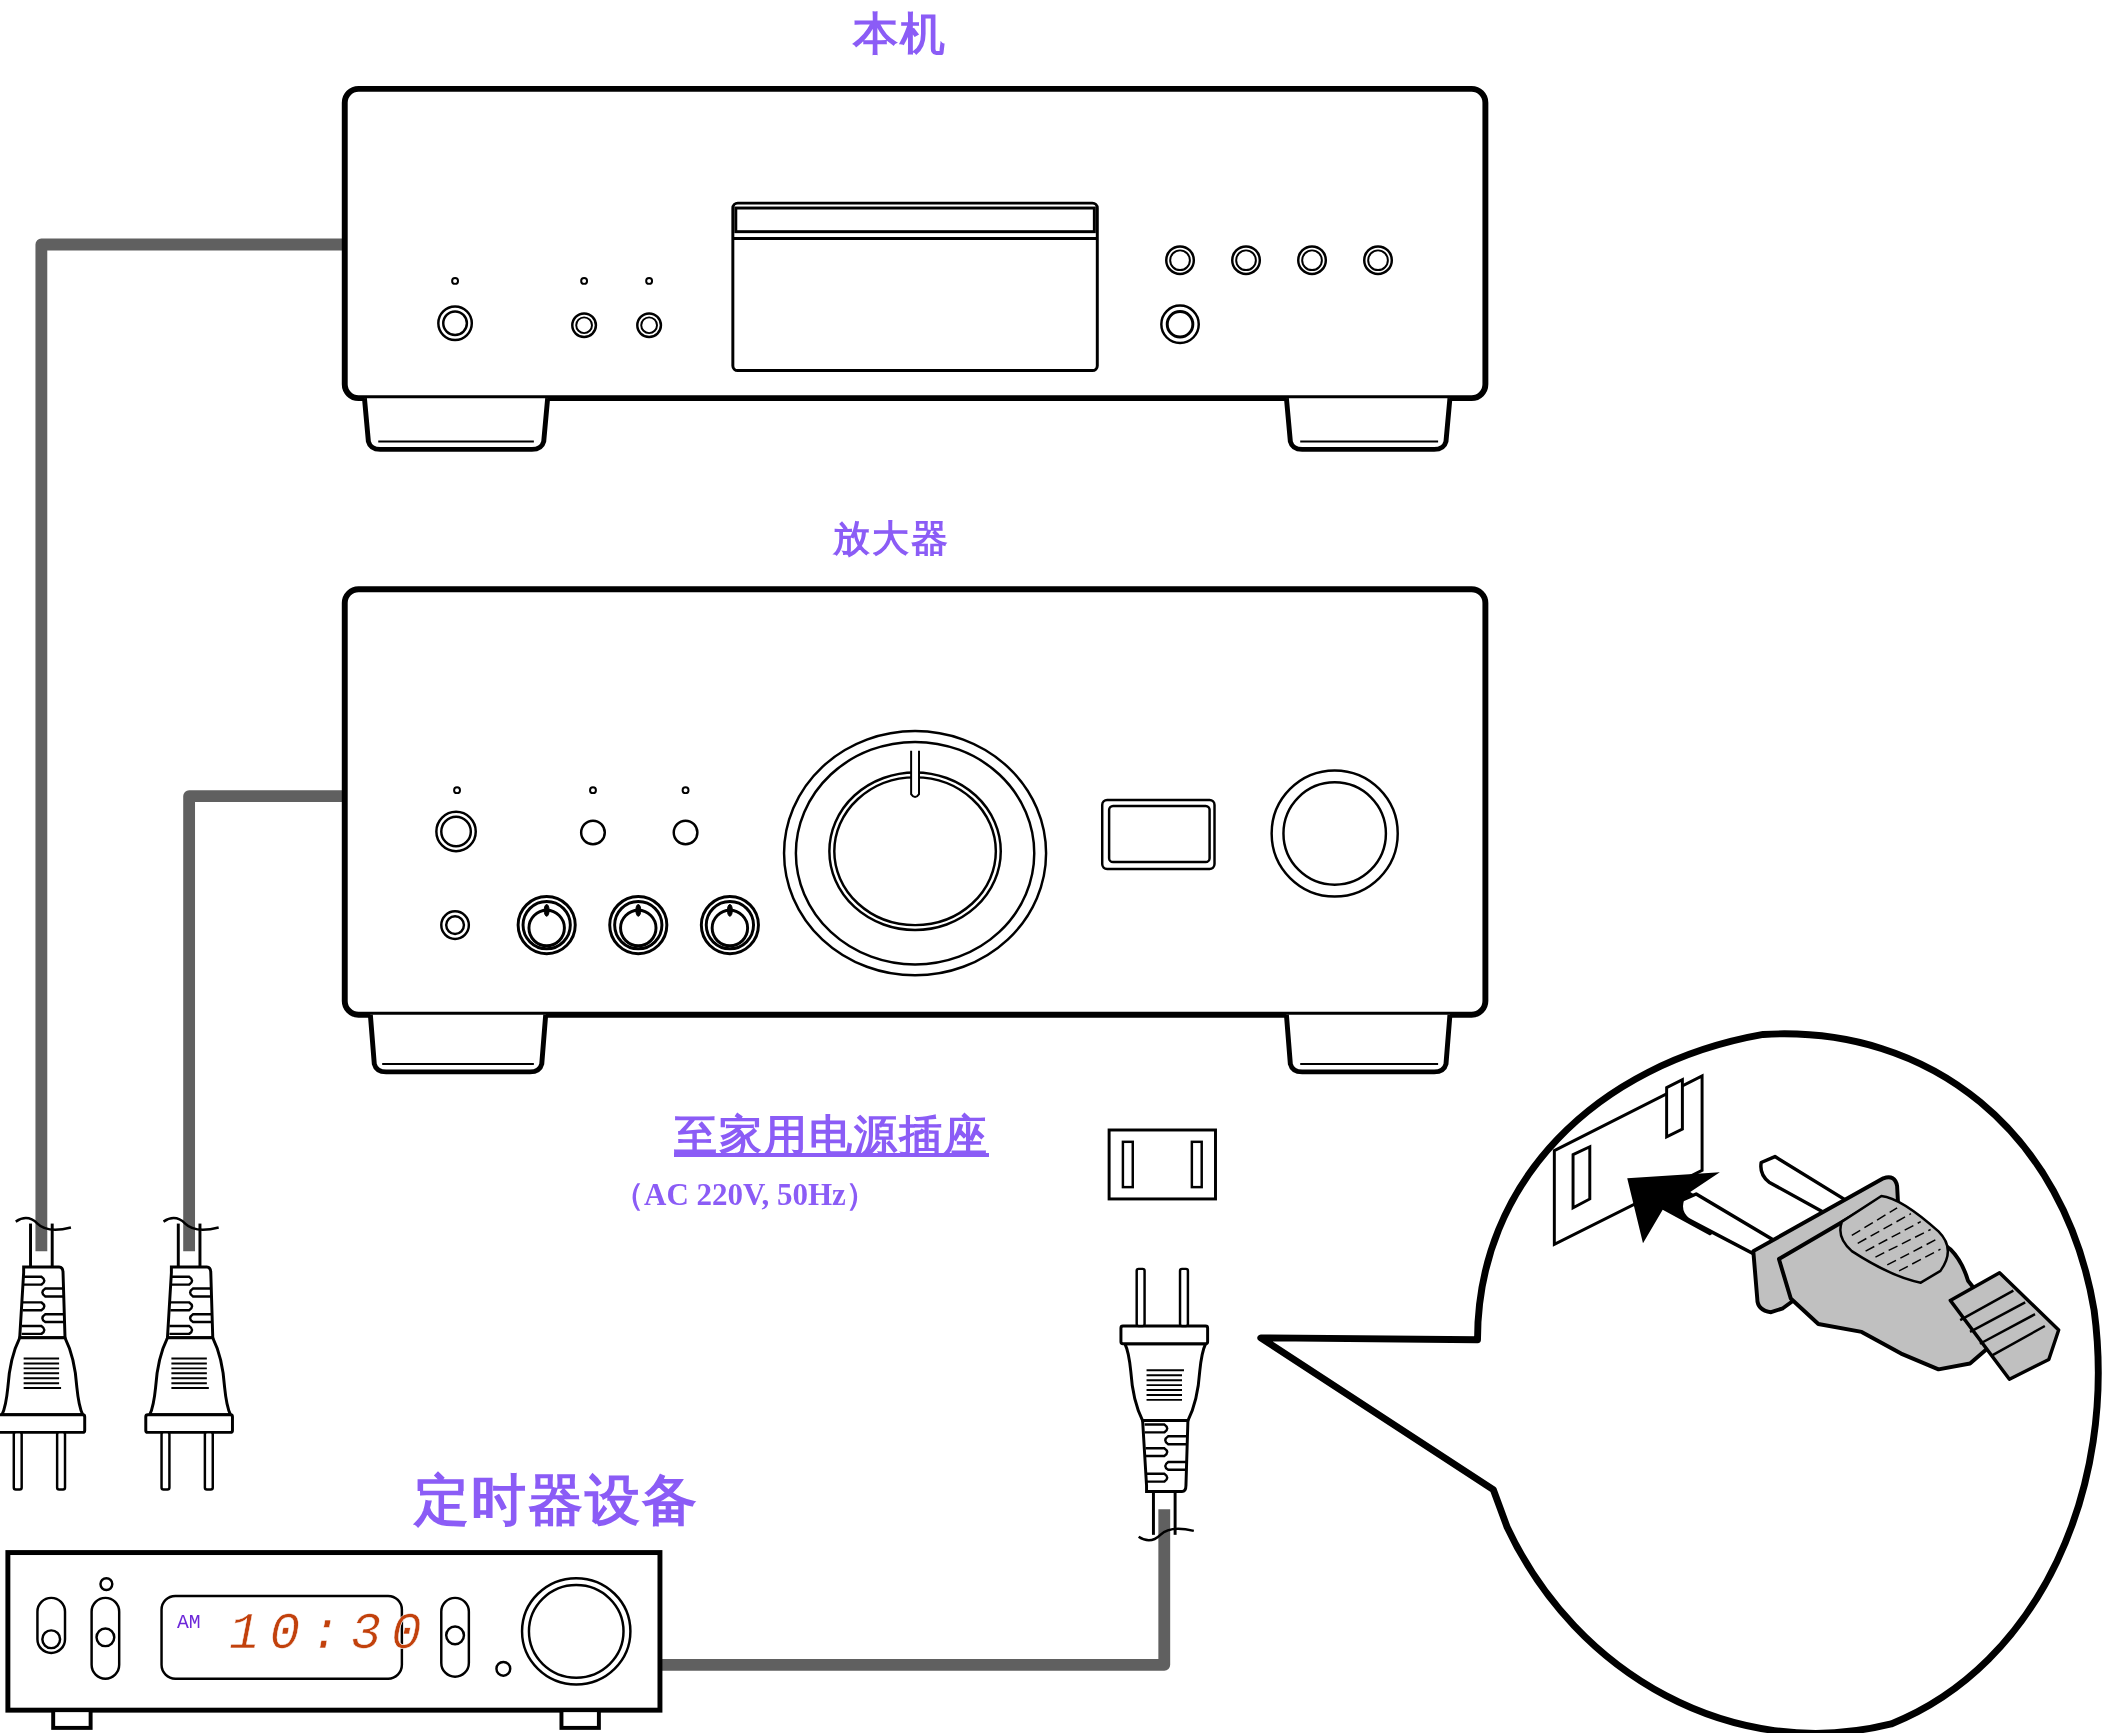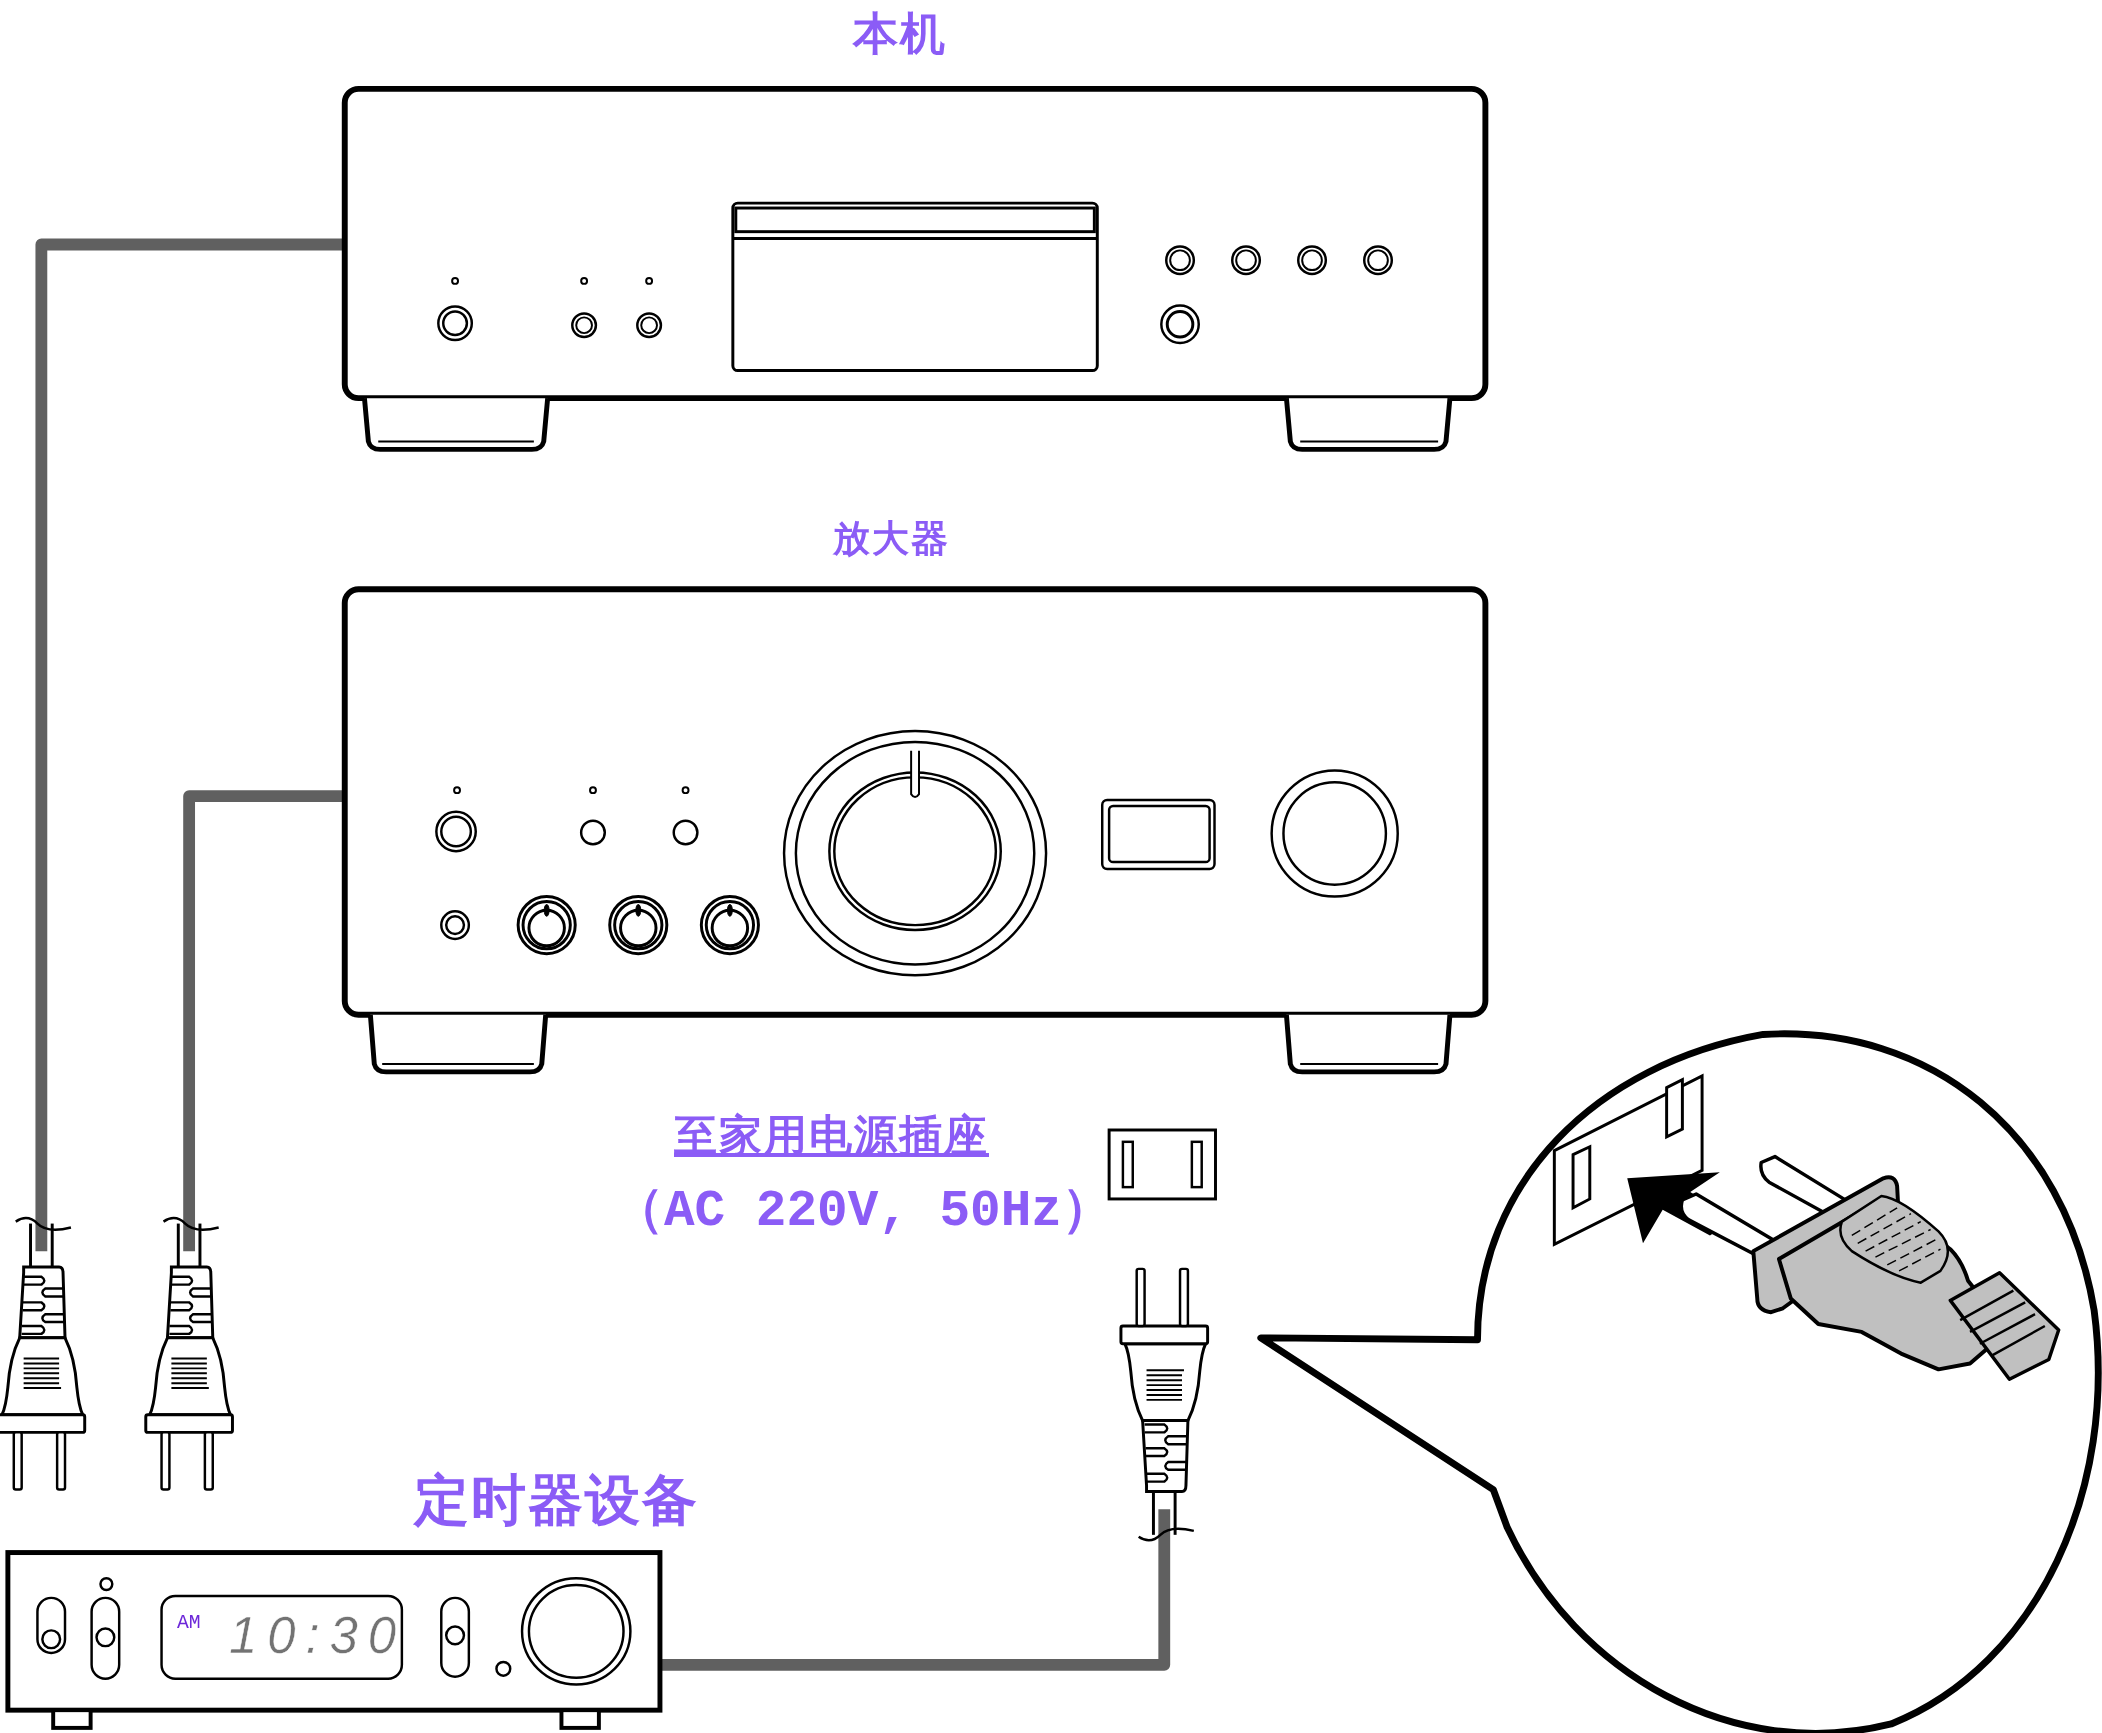--- a/index.html
+++ b/index.html
@@ -2,24 +2,24 @@
 <html><head>
   <meta charset="utf-8">
   <style>
     html, body { margin: 0; padding: 0; background: #ffffff; }
     body { width: 2102px; height: 1734px; position: relative; overflow: hidden; font-family: "DejaVu Sans", sans-serif; }
     #diagram { position: absolute; left: 0; top: 0; }
     .label { position: absolute; color: #8b5cf6; font-family: "DejaVu Sans", sans-serif; font-weight: bold; white-space: nowrap; }
     .lbl-player { left: 853px; top: 3.9px; font-size: 45px; letter-spacing: 2px; }
     .lbl-amp { left: 833px; top: 514px; font-size: 37px; letter-spacing: 2px; }
     .lbl-outlet { left: 674px; top: 1107px; font-size: 43px; letter-spacing: 2px; text-decoration: underline; }
-    .lbl-spec { left: 613px; top: 1174px; font-size: 51px; font-family: Liberation Mono, monospace; letter-spacing: 0px; }
+    .lbl-spec { left: 613px; top: 1174px; font-size: 31px; font-family: Liberation Serif, serif; letter-spacing: 0px; }
     .lbl-timer { left: 414px; top: 1464px; font-size: 55px; letter-spacing: 2px; }
     .lcd-am { position: absolute; left: 177px; top: 1612px; font-size: 19.7px; font-family: Liberation Mono, monospace; color: #6d28d9; }
-    .lcd-time { position: absolute; left: 229px; top: 1606px; font-size: 51px; font-family: Liberation Sans, sans-serif; font-style: italic; color: #737373; letter-spacing: 9.9px; font-weight: normal; -webkit-text-stroke: 0.5px #fff; }
+    .lcd-time { position: absolute; left: 229px; top: 1606px; font-size: 51px; font-family: Liberation Mono, monospace; font-style: italic; color: #c2410c; letter-spacing: 9.9px; font-weight: normal; -webkit-text-stroke: 0.5px #fff; }
   </style>
 </head>
 <body>
 
 <svg id="diagram" width="2102" height="1734" viewBox="0 0 2134 1760" xmlns="http://www.w3.org/2000/svg">
 
   <g fill="none" stroke="#606060" stroke-width="12" stroke-linejoin="round">
     <path d="M348,248 L42,248 L42,1270"></path>
     <path d="M348,808 L192,808 L192,1270"></path>
     <path d="M670,1690 L1182,1690 L1182,1532"></path>

